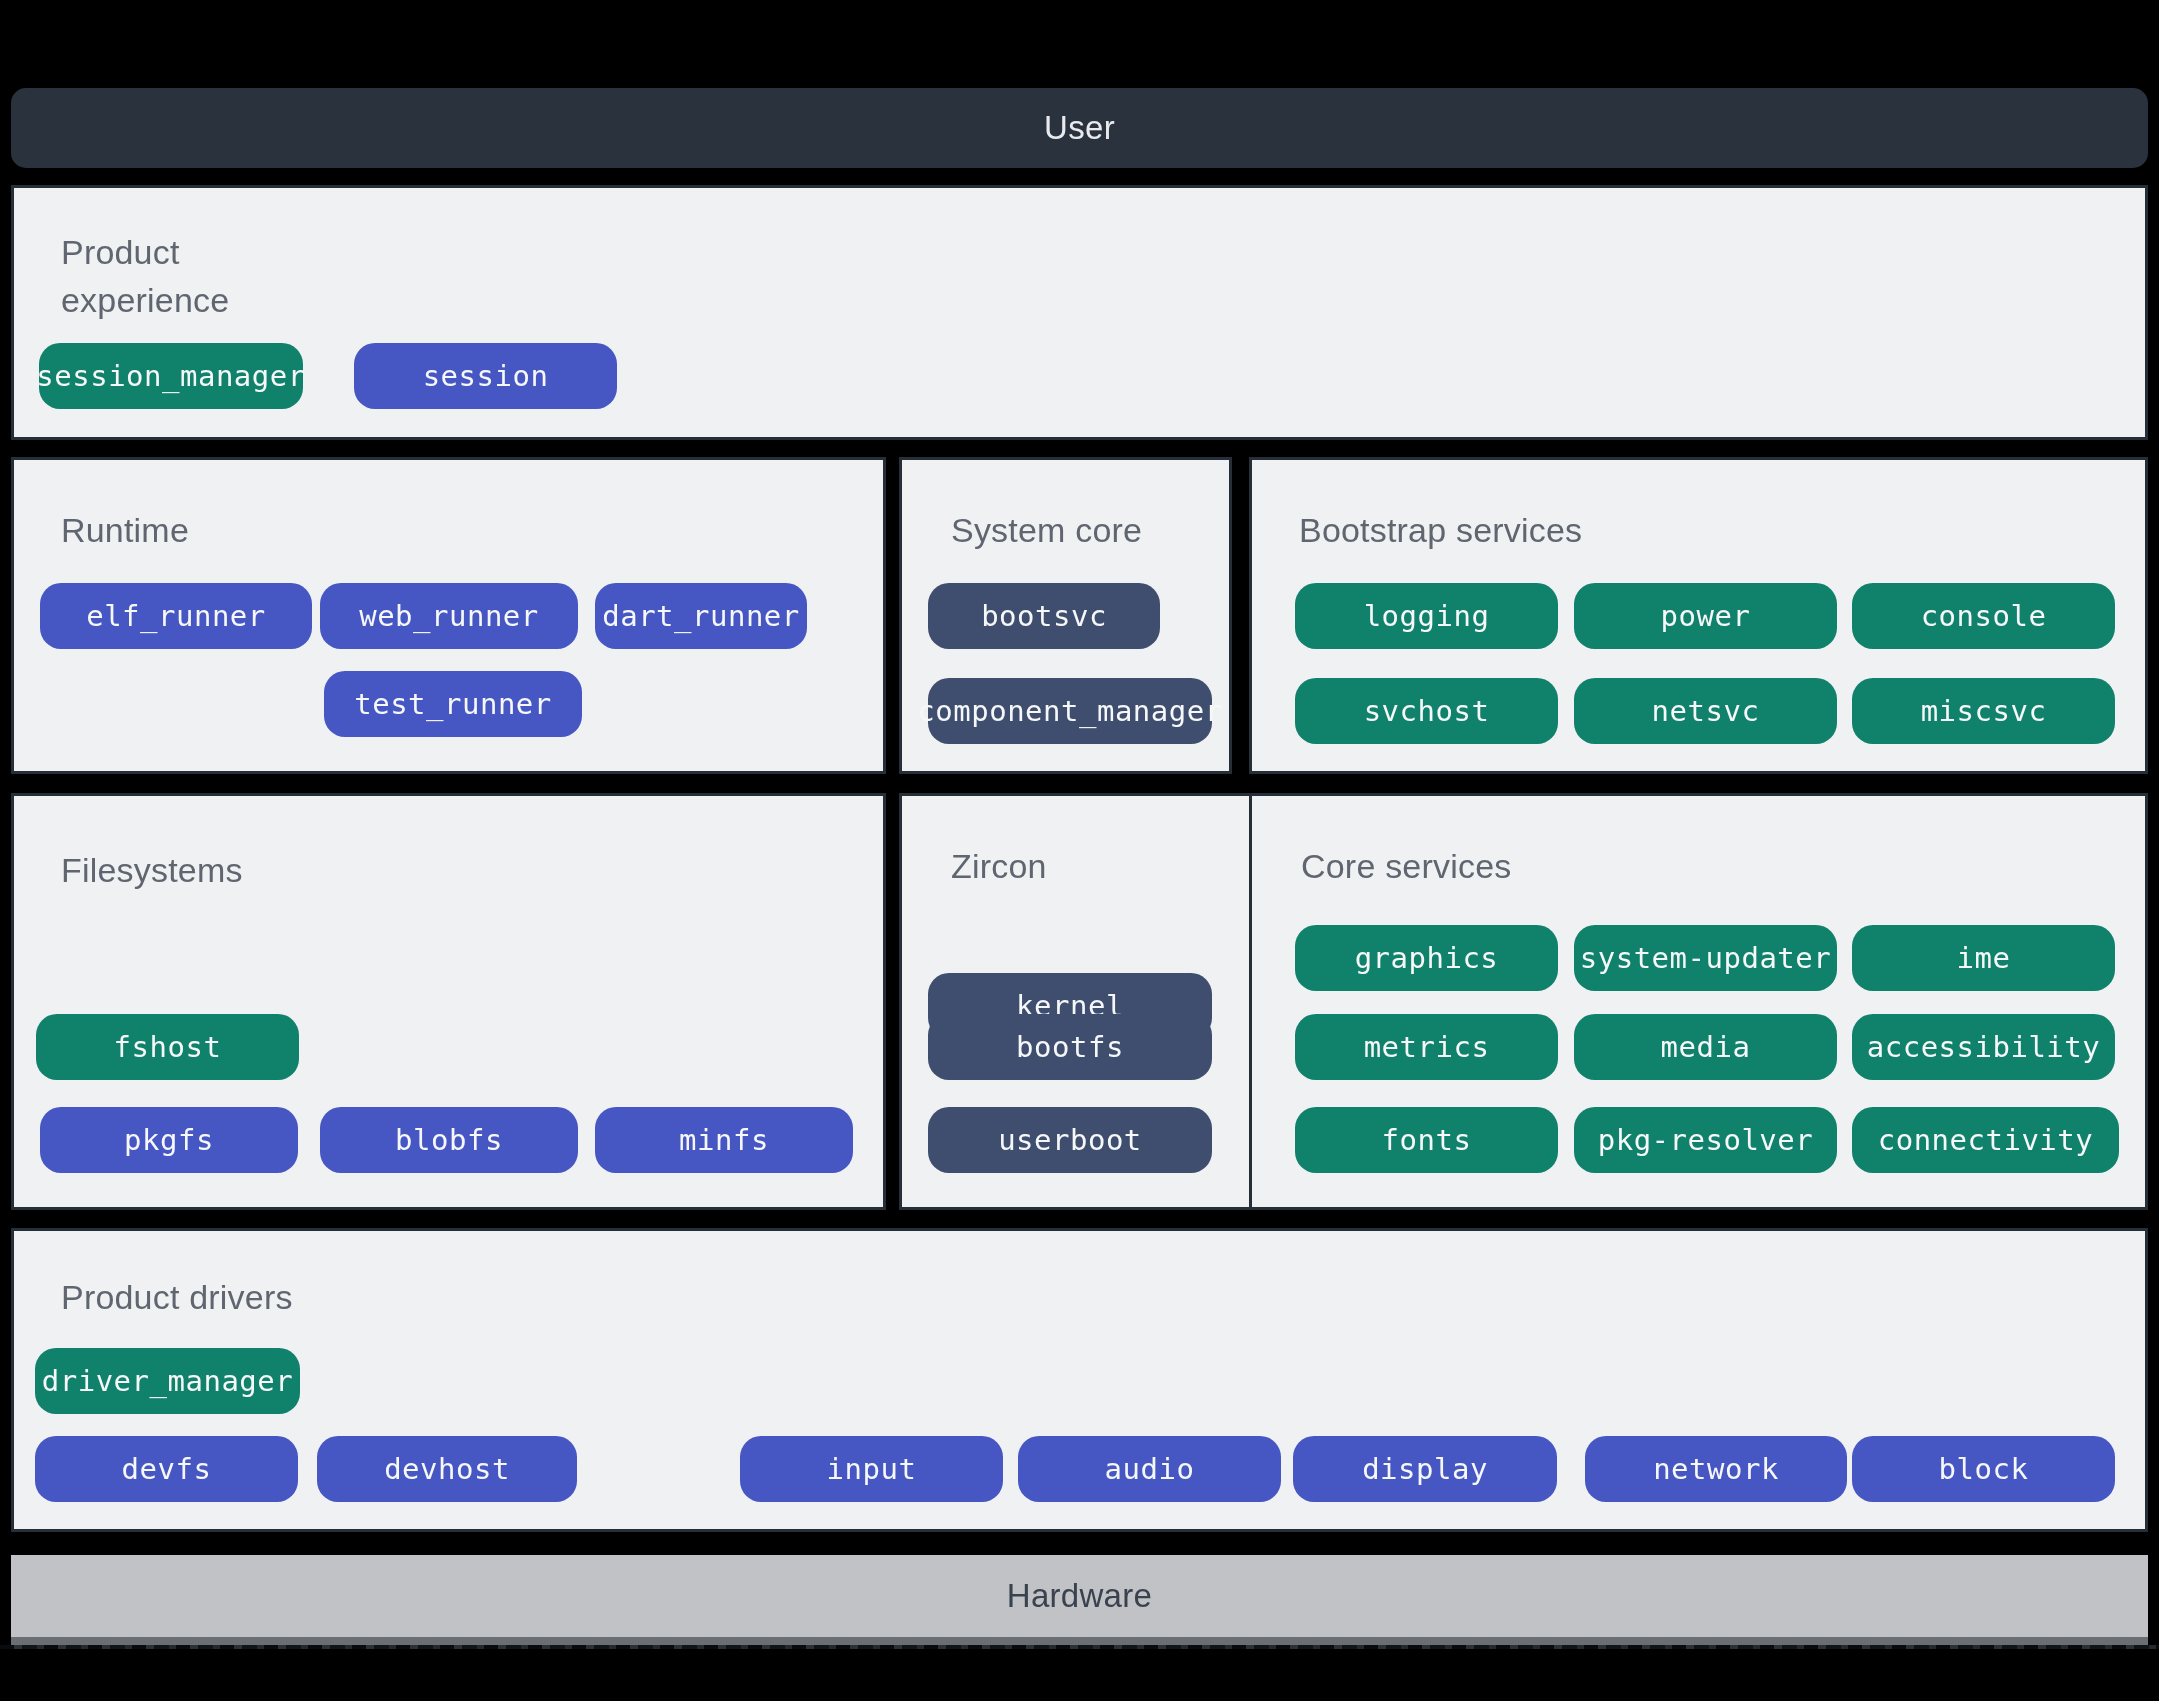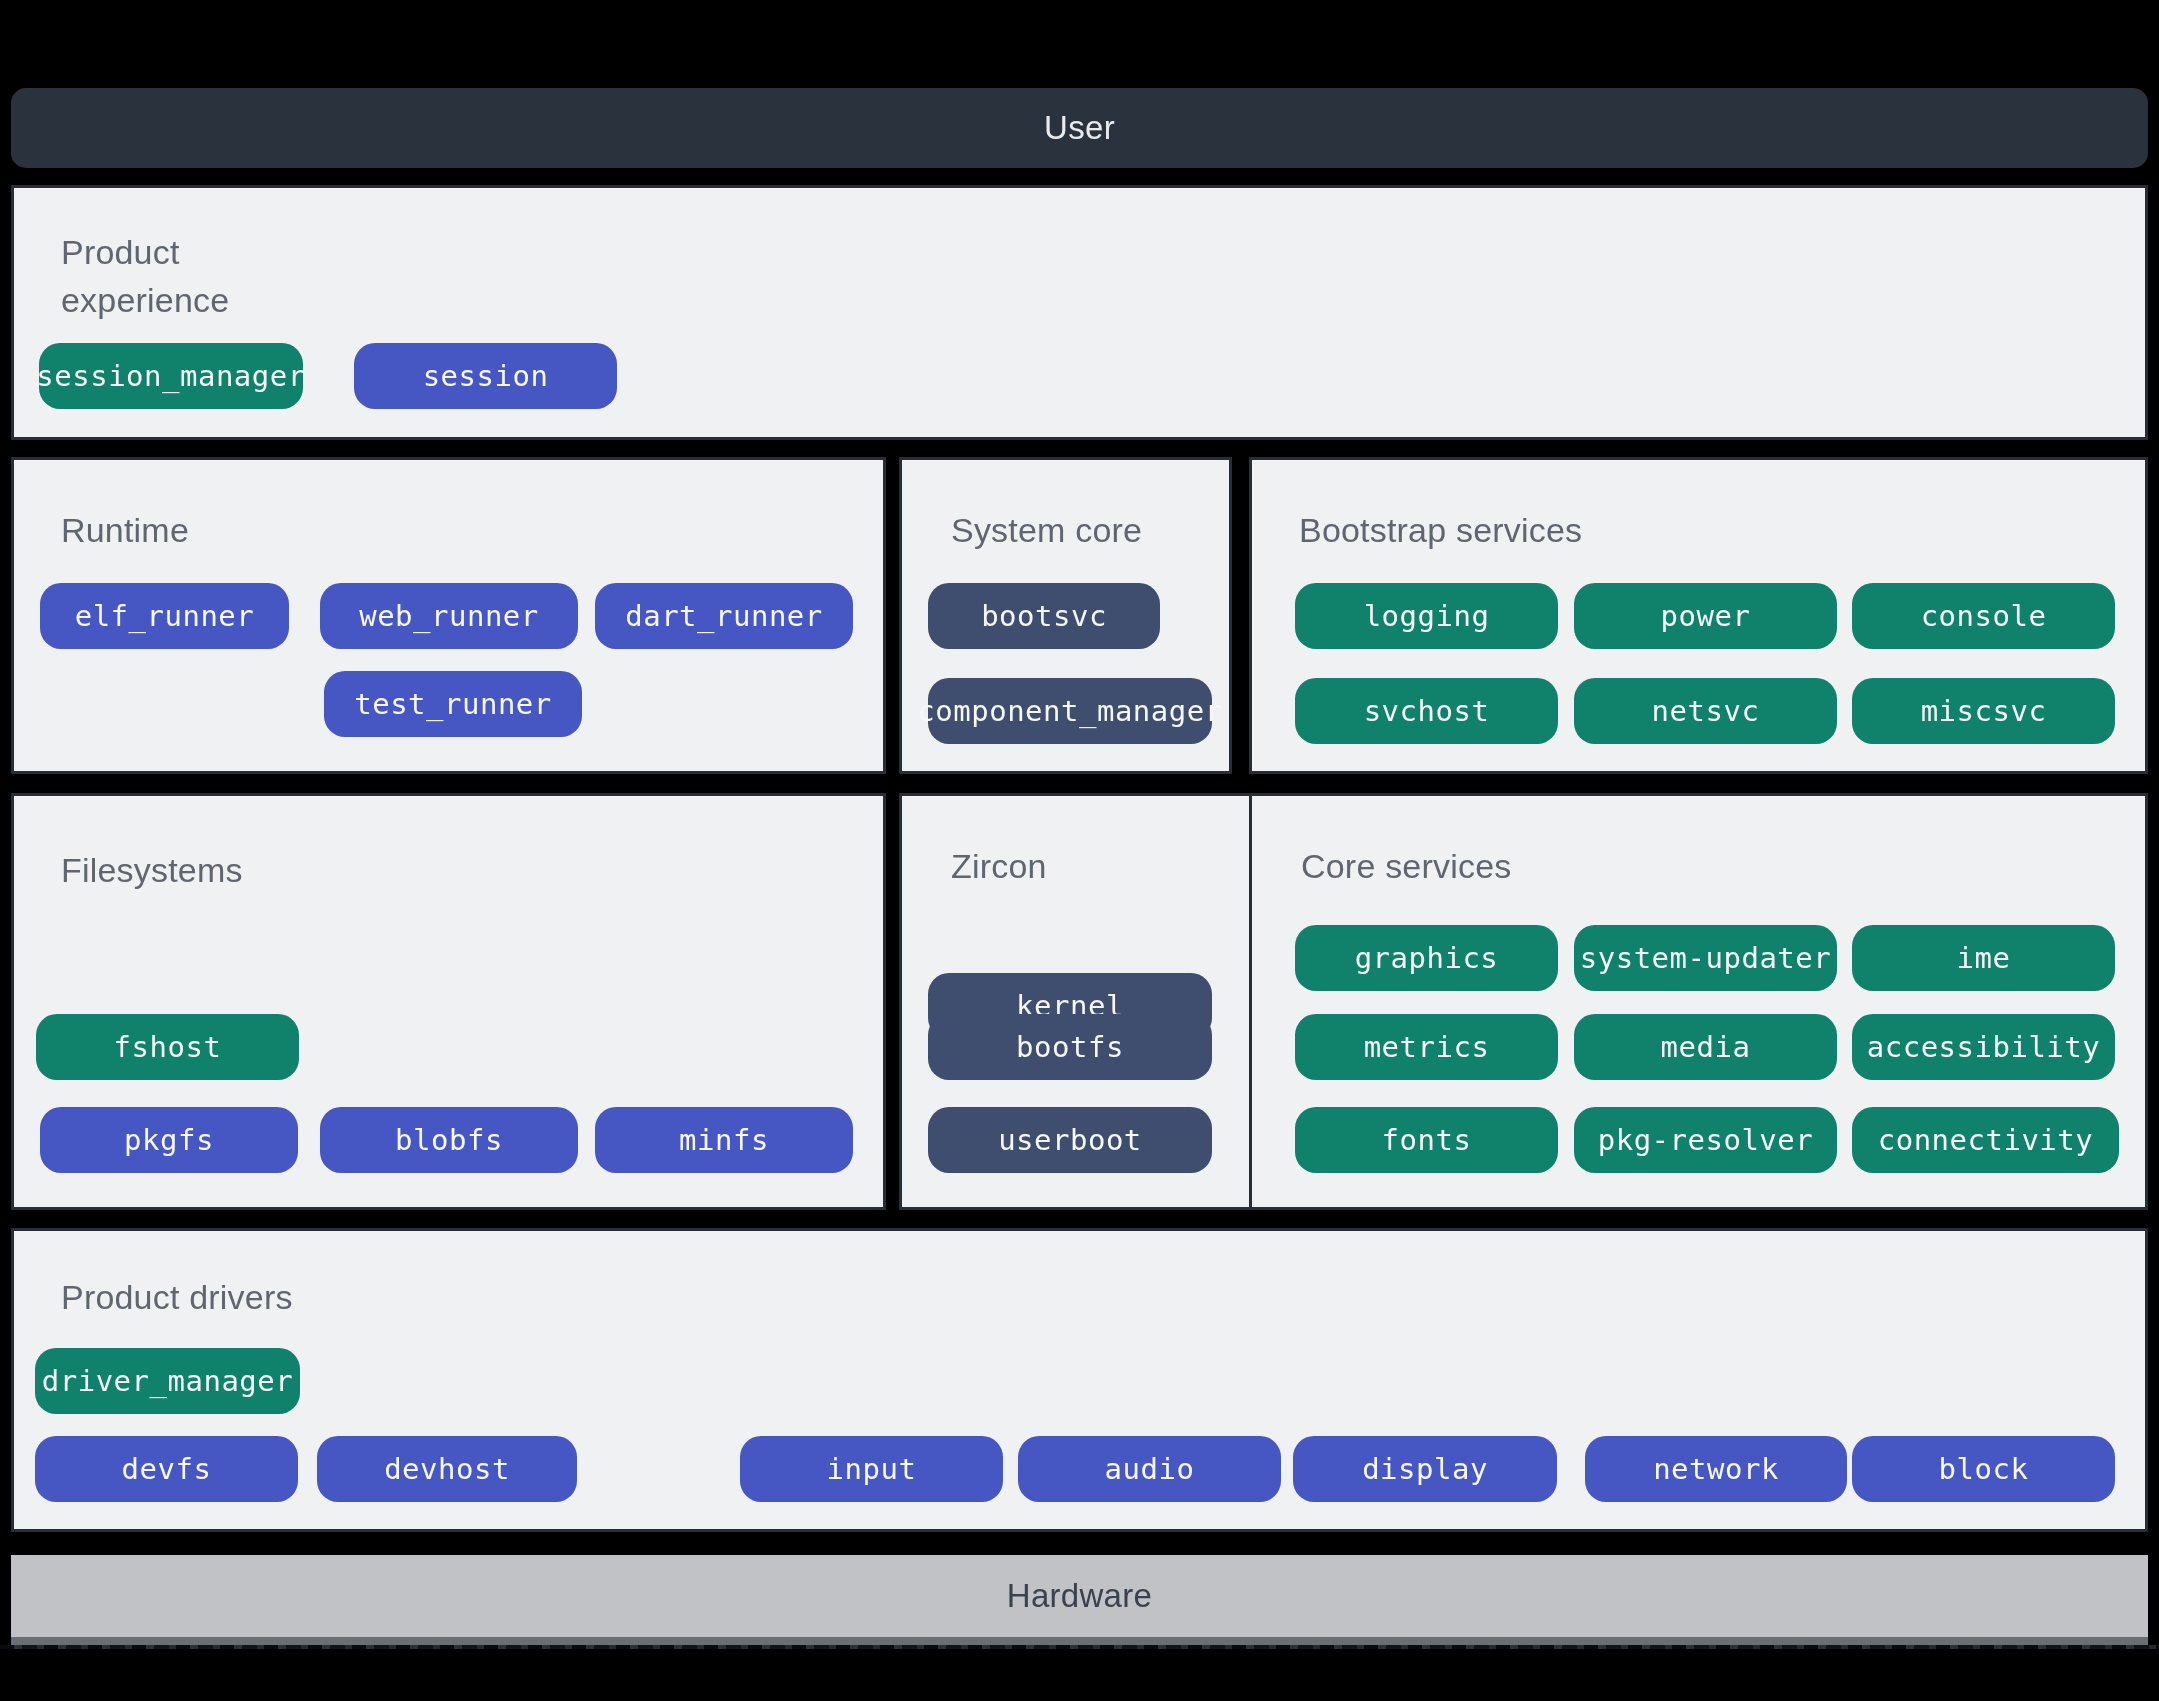--- a/index.html
+++ b/index.html
@@ -67,23 +67,23 @@
   </div>
 
   <div class="section" style="left:11px;top:185px;width:2137px;height:255px;">
     <div class="section-title" style="left:47px;top:40px;width:250px;">Product experience</div>
     <div class="chip green" style="left:25px;top:155px;width:264px;">session_manager</div>
     <div class="chip blue" style="left:340px;top:155px;width:263px;">session</div>
   </div>
 
   <div class="section" style="left:11px;top:457px;width:875px;height:317px;">
     <div class="section-title" style="left:47px;top:46px;">Runtime</div>
-    <div class="chip blue" style="left:26px;top:123px;width:249px;">elf_runner</div>
+    <div class="chip blue" style="left:26px;top:123px;width:272px;">elf_runner</div>
     <div class="chip blue" style="left:306px;top:123px;width:258px;">web_runner</div>
-    <div class="chip blue" style="left:581px;top:123px;width:258px;">dart_runner</div>
+    <div class="chip blue" style="left:581px;top:123px;width:212px;">dart_runner</div>
     <div class="chip blue" style="left:310px;top:211px;width:258px;">test_runner</div>
   </div>
 
   <div class="section" style="left:899px;top:457px;width:333px;height:317px;">
     <div class="section-title" style="left:49px;top:46px;">System core</div>
     <div class="chip slate" style="left:26px;top:123px;width:232px;">bootsvc</div>
     <div class="chip slate" style="left:26px;top:218px;width:284px;">component_manager</div>
   </div>
 
   <div class="section" style="left:1249px;top:457px;width:899px;height:317px;">

